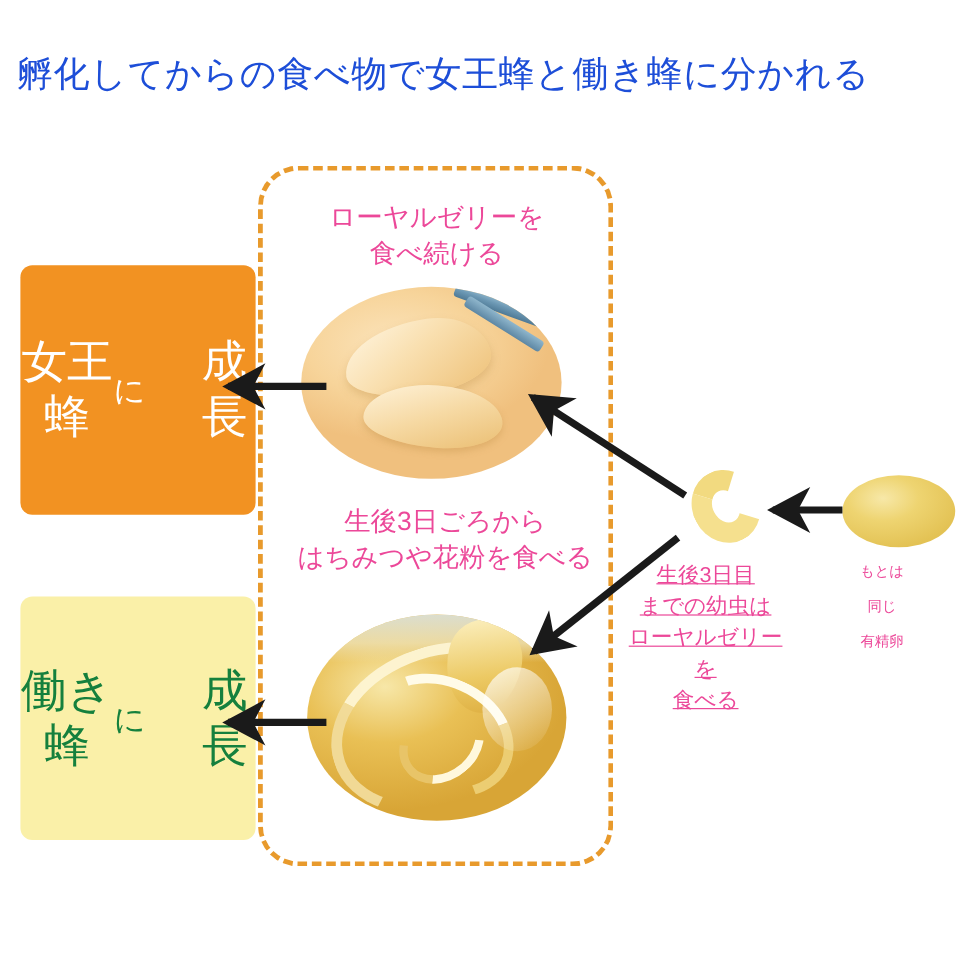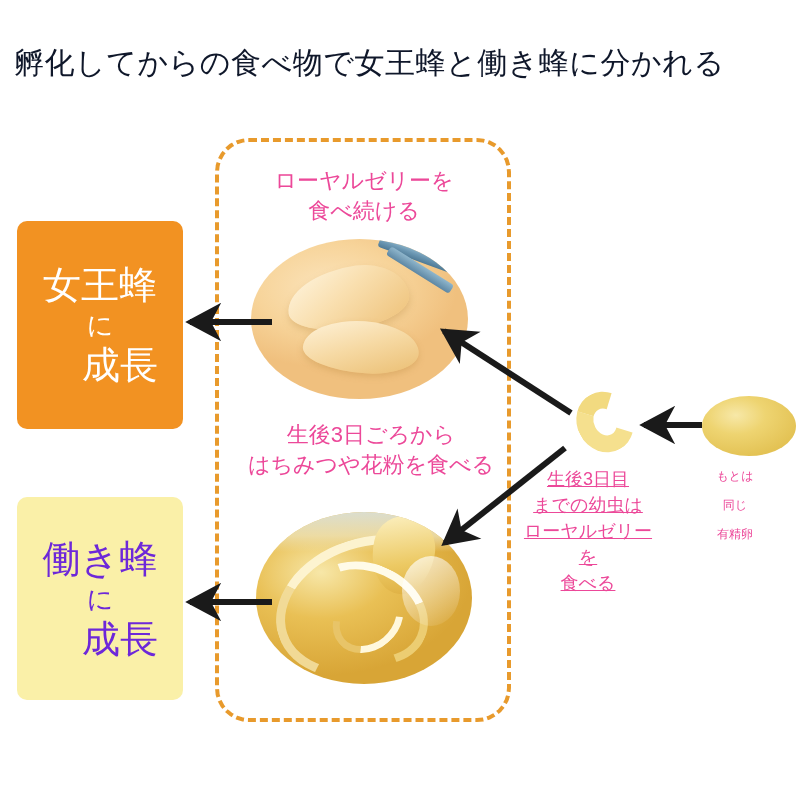--- a/index.html
+++ b/index.html
@@ -22,63 +22,62 @@
 
   
   #title {
     position: absolute;
     left: 14px;
     top: 40px;
     width: 780px;
     font-size: 30px;
     line-height: 46px;
     letter-spacing: 0.5px;
-    color: #0f172a;
+    color: #1d4ed8;
     white-space: nowrap;
     font-weight: 400;
   }
 
   
   #dashed-box {
     position: absolute;
     left: 215px;
     top: 138px;
     width: 296px;
     height: 584px;
     border: 4px dashed #e89a2c;
     border-radius: 34px;
     box-sizing: border-box;
     background: transparent;
   }
 
   
   .outcome-box {
     position: absolute;
-    width: 166px;
+    width: 196px;
     border-radius: 10px;
     box-sizing: border-box;
     display: flex;
-    flex-direction: column;
     align-items: center;
     justify-content: center;
     text-align: center;
   }
   #queen-box {
     left: 17px;
     top: 221px;
     height: 208px;
     background: #f29222;
     color: #ffffff;
   }
   #worker-box {
     left: 17px;
     top: 497px;
     height: 203px;
     background: #faf0a8;
-    color: #6d28d9;
+    color: #15803d;
   }
   .ob-line1 { font-size: 38px; line-height: 46px; font-weight: 400; }
   .ob-line2 { font-size: 26px; line-height: 34px; font-weight: 400; }
   .ob-line3 { font-size: 38px; line-height: 46px; font-weight: 400; margin-left: 40px; }
 
   
   .caption {
     position: absolute;
     color: #ec4899;
     text-align: center;

